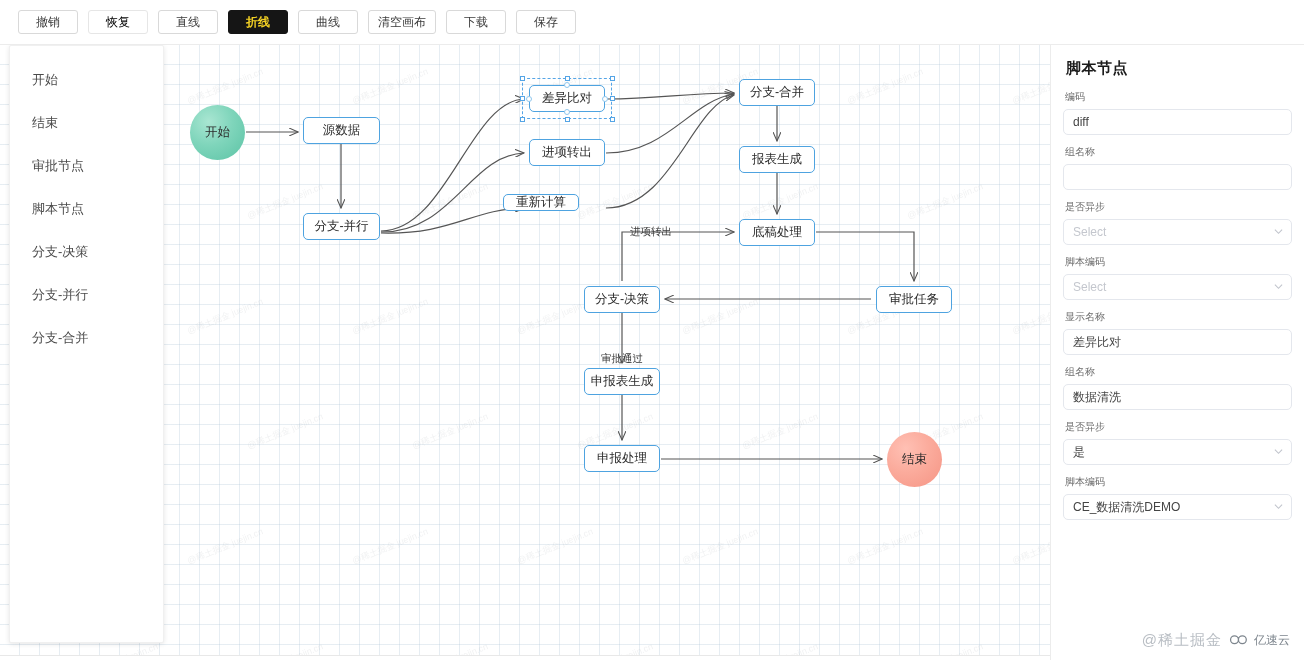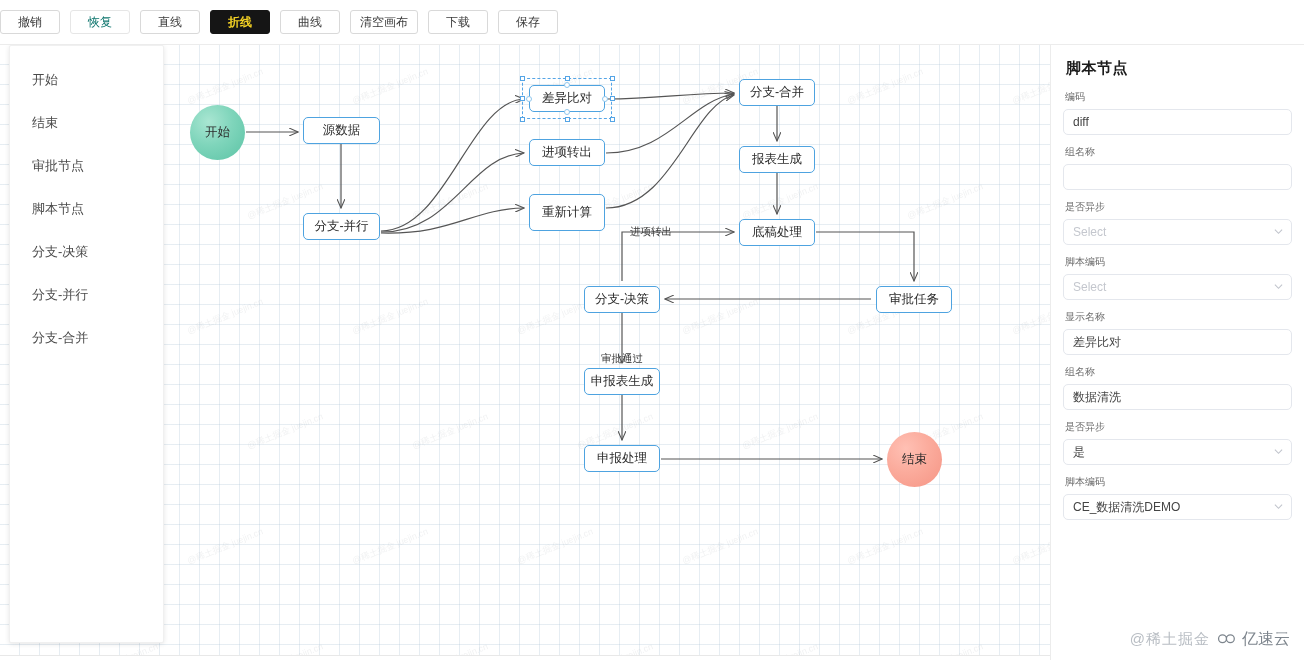--- a/index.html
+++ b/index.html
@@ -10,31 +10,32 @@
     -webkit-font-smoothing:antialiased;
   }
   #app{position:relative;width:1304px;height:660px;overflow:hidden;background:#fff;}
 
   
   .toolbar{
     position:absolute;left:0;top:0;width:1304px;height:45px;
     background:#fff;border-bottom:1px solid #ececec;
     box-sizing:border-box;
     display:flex;align-items:center;gap:10px;
+    padding-left:18px;
     z-index:40;
   }
   .tbtn{
     height:22px;min-width:40px;padding:0 9px;
     display:inline-flex;align-items:center;justify-content:center;
     font-size:12px;line-height:1;
     color:#3b3b3b;background:#fff;
     border:1px solid #d9d9d9;border-radius:3px;
     cursor:pointer;white-space:nowrap;
   }
-  .tbtn.disabled{color:#0f766e;border-color:#e6e6e6;cursor:default;}
+  .tbtn.disabled{color:#000000;border-color:#e6e6e6;cursor:default;}
   .tbtn.active{background:#151515;border-color:#151515;color:#f2d024;font-weight:700;}
 
   
   .canvas{
     position:absolute;left:0;top:45px;width:1304px;height:615px;
     background-color:#ffffff;
     background-image:
       linear-gradient(to right, rgba(173,196,214,.30) 1px, transparent 1px),
       linear-gradient(to bottom, rgba(173,196,214,.30) 1px, transparent 1px);
     background-size:20px 20px;
@@ -125,21 +126,21 @@
   .wm{
     position:absolute;font-size:9px;color:#9aa0a6;opacity:.28;
     transform:rotate(-22deg);white-space:nowrap;pointer-events:none;
     font-family:"Liberation Sans",sans-serif;
   }
   .brandwm{
     position:absolute;right:14px;bottom:10px;
     display:flex;align-items:center;gap:7px;z-index:60;pointer-events:none;
   }
   .brandwm .jj{font-size:15px;color:#b9bec4;letter-spacing:1px;}
-  .brandwm .ysy{font-size:16px;color:#7d858d;display:flex;align-items:center;gap:3px;}
+  .brandwm .ysy{font-size:12px;color:#7d858d;display:flex;align-items:center;gap:3px;}
   .bottombar{position:absolute;left:0;bottom:0;width:1304px;height:4px;background:#fff;border-top:1px solid #e8e8e8;}
 </style>
 </head>
 <body>
 
 <div id="app">
 
   <div class="toolbar" id="toolbar">
       <div class="tbtn">撤销</div>
       <div class="tbtn disabled">恢复</div>
@@ -258,21 +259,21 @@
           <div class="handle" style="left: 519.5px; top: 51px;"></div>
           <div class="handle" style="left: 609.5px; top: 51px;"></div>
           <div class="handle" style="left: 519.5px; top: 71.5px;"></div>
           <div class="handle" style="left: 564.5px; top: 71.5px;"></div>
           <div class="handle" style="left: 609.5px; top: 71.5px;"></div>
           <div class="anchor" style="left: 564px; top: 37px;"></div>
           <div class="anchor" style="left: 564px; top: 64px;"></div>
           <div class="anchor" style="left: 526px; top: 50.5px;"></div>
           <div class="anchor" style="left: 602px; top: 50.5px;"></div>
           <div class="node" style="left: 529px; top: 94px; width: 76px; height: 27px;">进项转出</div>
-          <div class="node" style="left: 529px; top: 149px; width: 76px; height: 37px;">重新计算</div>
+          <div class="node" style="left: 503px; top: 149px; width: 76px; height: 17px;">重新计算</div>
           <div class="node" style="left: 739px; top: 34px; width: 76px; height: 27px;">分支-合并</div>
           <div class="node" style="left: 739px; top: 101px; width: 76px; height: 27px;">报表生成</div>
           <div class="node" style="left: 739px; top: 174px; width: 76px; height: 27px;">底稿处理</div>
           <div class="node" style="left: 876px; top: 241px; width: 76px; height: 27px;">审批任务</div>
           <div class="node" style="left: 584px; top: 241px; width: 76px; height: 27px;">分支-决策</div>
           <div class="node" style="left: 584px; top: 323px; width: 76px; height: 27px;">申报表生成</div>
           <div class="node" style="left: 584px; top: 400px; width: 76px; height: 27px;">申报处理</div>
           <div class="node circle end" style="left: 887px; top: 387px; width: 55px; height: 55px;">结束</div>
         </div>
       <div id="edge-labels-layer">

